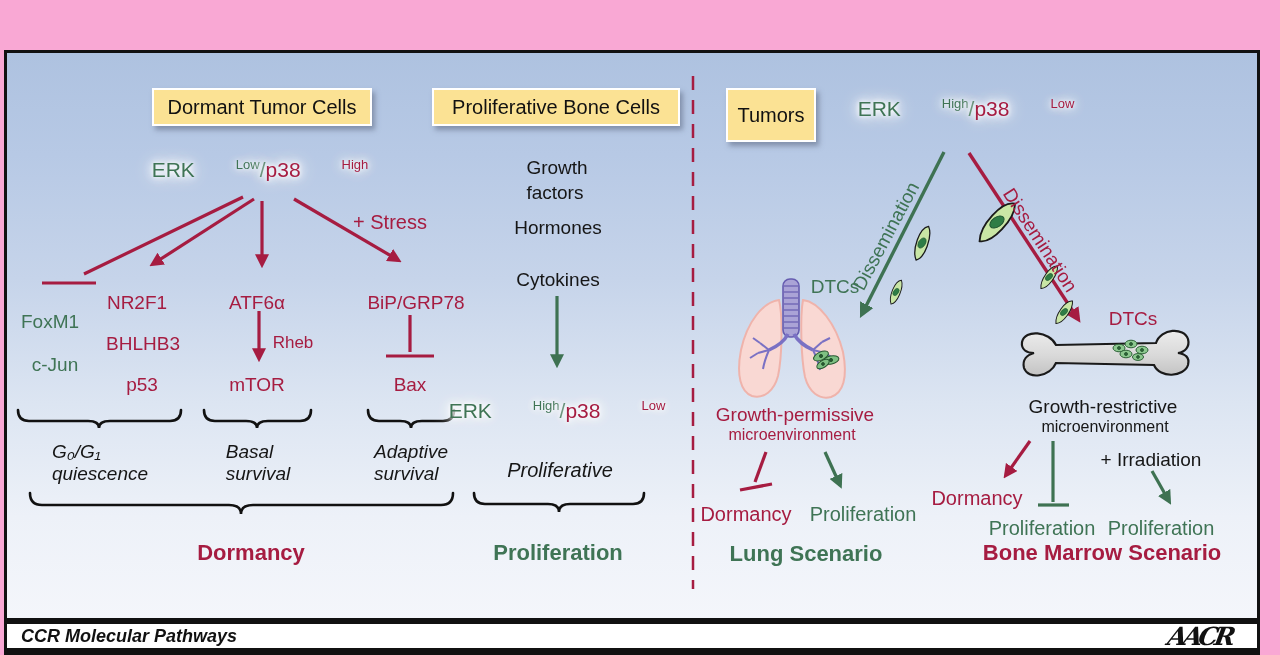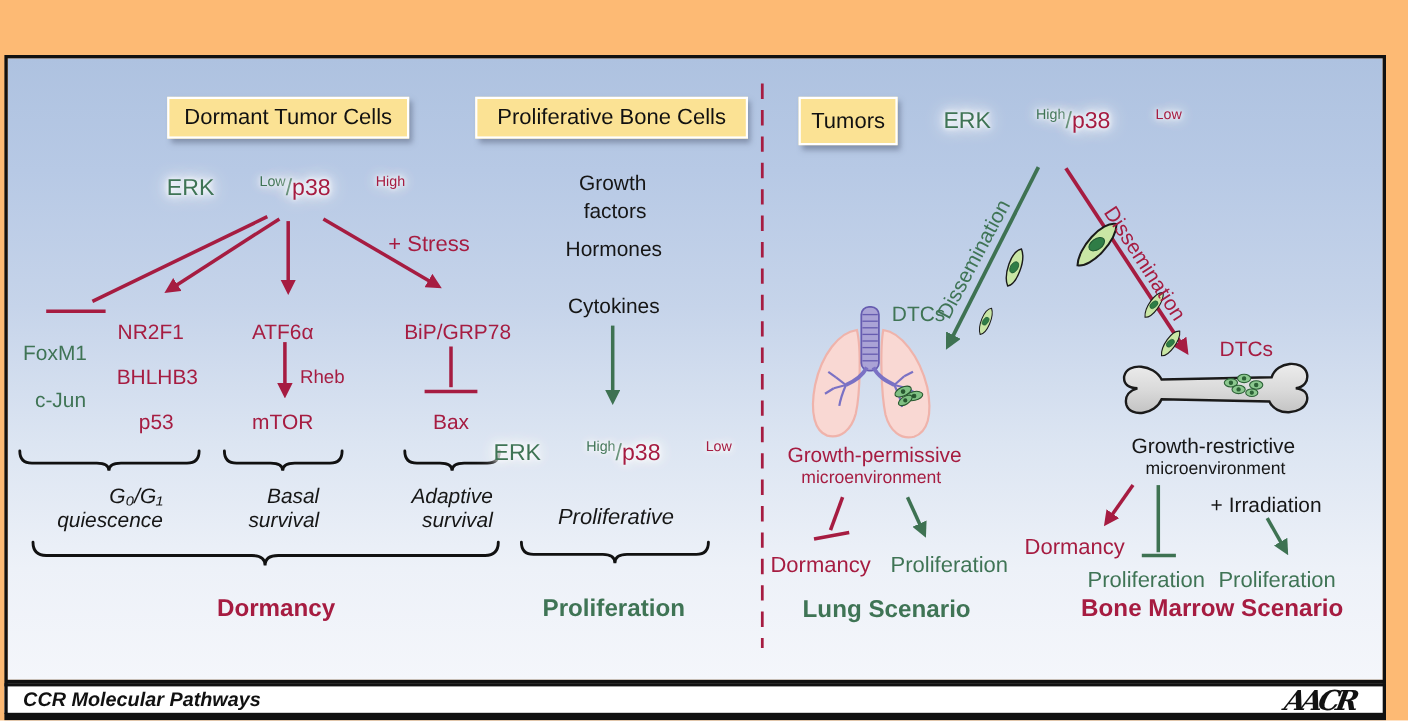--- a/index.html
+++ b/index.html
@@ -1,23 +1,23 @@
 <!DOCTYPE html>
 <html><head>
 <meta charset="utf-8">
 <style>
   html,body{margin:0;padding:0;background:#fff;}
-  .stage{position:relative;width:1280px;height:655px;background:#fdba74;overflow:hidden;
+  .stage{position:relative;width:1280px;height:655px;background:#f9a8d4;overflow:hidden;
          font-family:"Liberation Sans","DejaVu Sans",sans-serif;}
   .diagram{position:absolute;left:4px;top:50px;width:1256px;height:571px;box-sizing:border-box;
            border:3px solid #111;
            background:linear-gradient(180deg,#aec2e0 0%,#b7c9e5 18%,#c6d4ea 40%,#dce5f2 62%,#edf1f8 82%,#f4f6fb 100%);}
   svg.ov{position:absolute;left:0;top:0;pointer-events:none;}
   .t{position:absolute;transform:translateX(-50%);white-space:nowrap;color:#161616;line-height:1.12;}
-  .c2{text-align:right;line-height:22px;}
+  .c2{text-align:left;line-height:22px;}
   .crimson{color:#a61c41;} .green{color:#3f7455;}
   .b{font-weight:bold;} .i{font-style:italic;}
   .glow{text-shadow:0 0 4px #fff,0 0 8px #fff,0 0 12px #fff,0 0 18px #fff,0 0 24px #fff;}
   .hub{font-size:21px;}
   .hub sup{font-size:13px;vertical-align:super;letter-spacing:0;margin-left:41px;}
   .rot{transform:translate(-50%,-50%) rotate(var(--r));}
   .ybox{position:absolute;background:#fbe294;border:2px solid #fff;box-sizing:border-box;
         box-shadow:3px 4px 5px rgba(90,100,125,.55);display:flex;align-items:center;justify-content:center;
         font-size:20px;color:#111;}
   .copyright{transform:none;}
@@ -158,21 +158,21 @@
       <line x1="1152" y1="471" x2="1169" y2="501" stroke="#3e7252" stroke-width="3.2" marker-end="url(#mG)"></line>
     </g>
   </svg>
 
   <div class="ybox" style="left:152px;top:88px;width:220px;height:38px">
     <span>Dormant Tumor Cells</span>
   </div>
   <div class="ybox" style="left:432px;top:88px;width:248px;height:38px">
     <span>Proliferative Bone Cells</span>
   </div>
-  <div class="ybox" style="left:726px;top:88px;width:90px;height:44px">
+  <div class="ybox" style="left:726px;top:88px;width:90px;height:54px">
     <span>Tumors</span>
   </div>
 
   <div class="t hub glow" style="left:260px;top:158px">
     <span class="green">ERK</span><sup class="green">Low</sup><span class="green">/</span><span class="crimson">p38</span><sup class="crimson">High</sup>
   </div>
 
   <div class="t crimson" style="left:390px;top:211px;font-size:20px">+ Stress</div>
 
   <div class="t green" style="left:50px;top:311px;font-size:19px">FoxM1</div>

